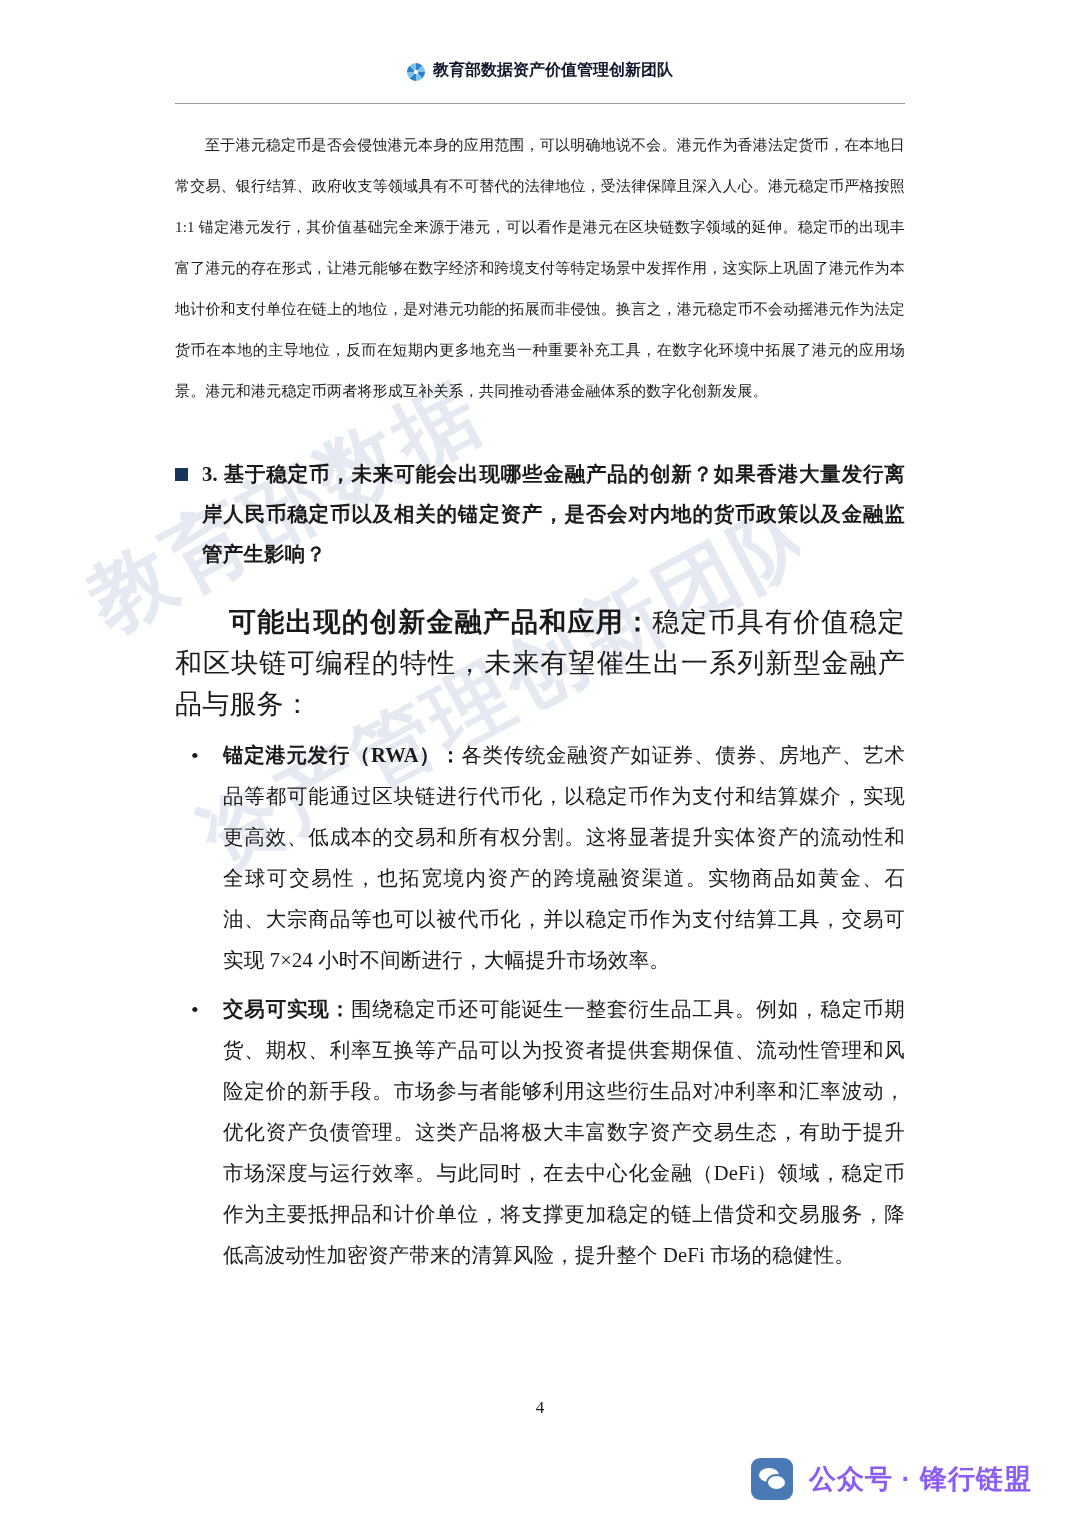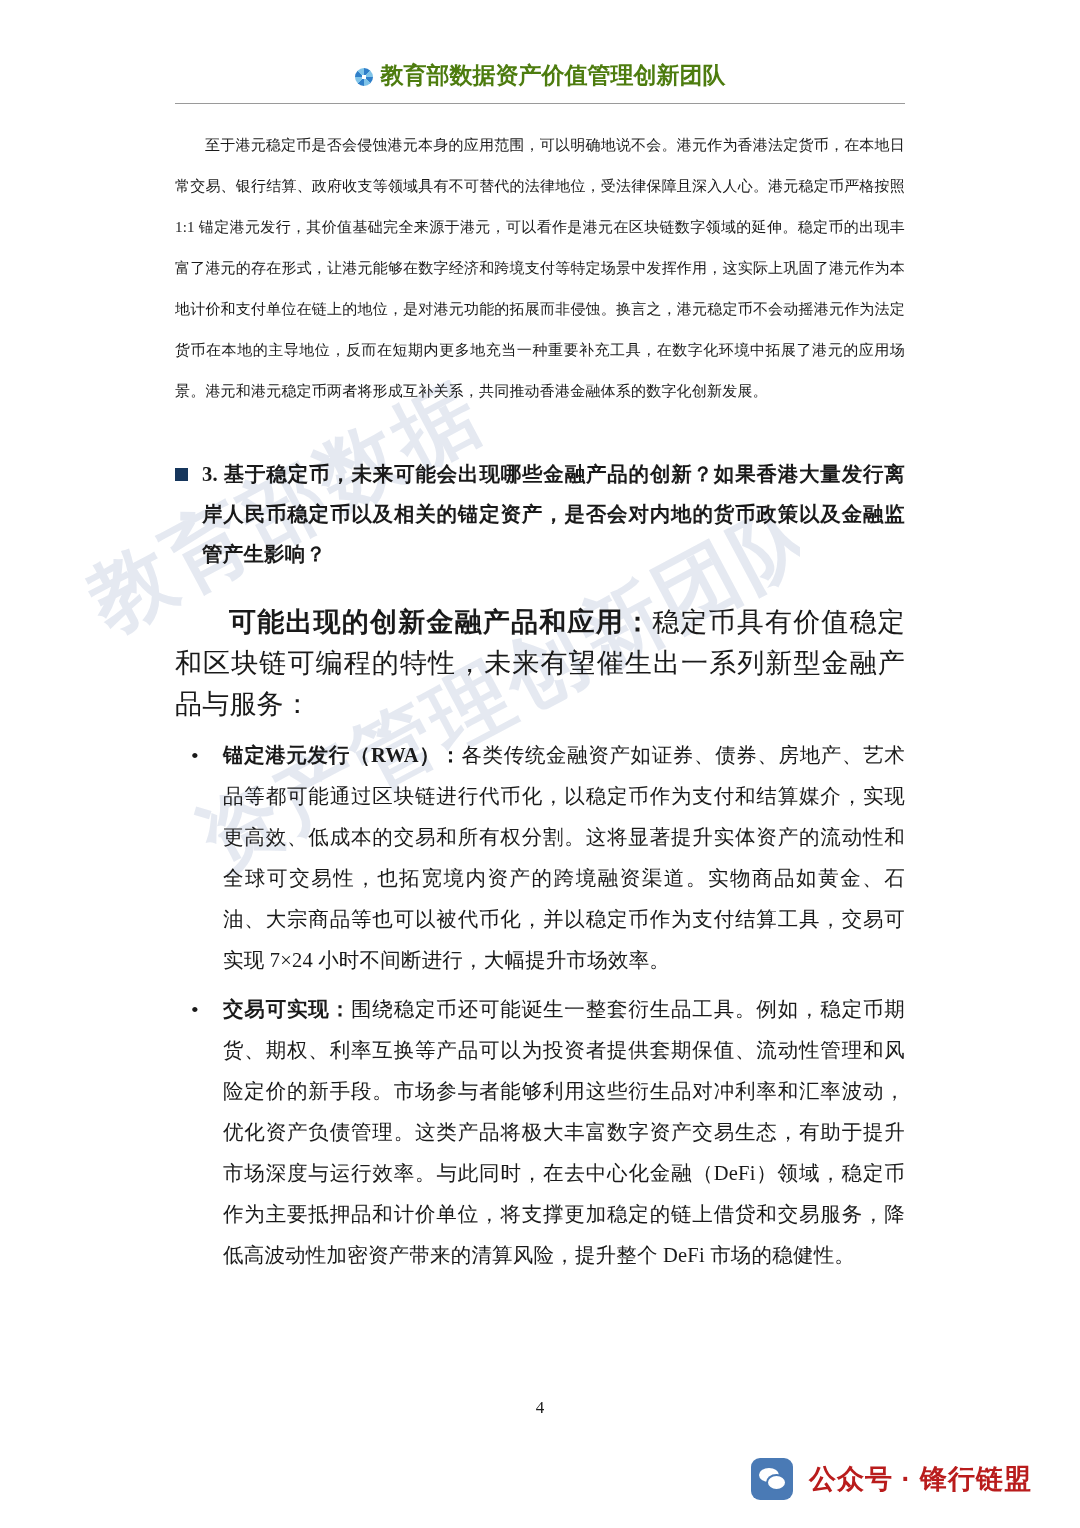--- a/index.html
+++ b/index.html
@@ -56,23 +56,23 @@
     top: 60px;
     width: 730px;
     z-index: 3;
     text-align: center;
   }
   .header-inner {
     display: inline-flex;
     align-items: center;
     gap: 8px;
     font-family: "Liberation Sans", sans-serif;
-    font-size: 23px;
-    font-weight: 700;
-    color: #4d7c0f;
+    font-size: 16px;
+    font-weight: 700;
+    color: #0f172a;
   }
   .header-logo {
     display: inline-block;
     width: 18px;
     height: 18px;
     border-radius: 50%;
     background:
       radial-gradient(circle at 50% 50%, #ffffff 0 18%, rgba(255,255,255,0) 19%),
       conic-gradient(#2f7fc9 0 12%, #7fc3e8 12% 25%, #2f7fc9 25% 37%,
                      #7fc3e8 37% 50%, #2f7fc9 50% 62%, #7fc3e8 62% 75%,
@@ -211,21 +211,21 @@
     left: 17px; top: 18px;
     width: 17px; height: 13px;
     border-radius: 50%;
     background: #ffffff;
     box-shadow: 0 0 0 2px #4a7ab5;
   }
   .footer-text {
     font-family: "Liberation Sans", sans-serif;
     font-size: 27px;
     font-weight: 700;
-    color: #b91c1c;
+    color: #8b5cf6;
     letter-spacing: 1px;
     white-space: nowrap;
   }
 </style>
 </head>
 <body>
 
 <div class="page">
 
   <div class="watermark">

